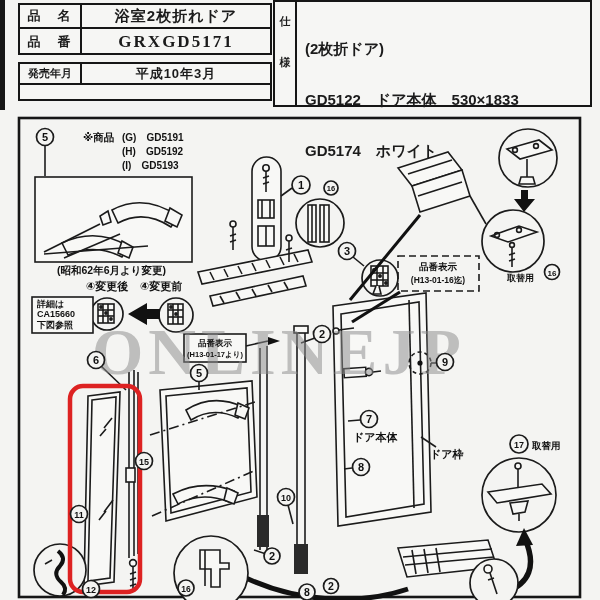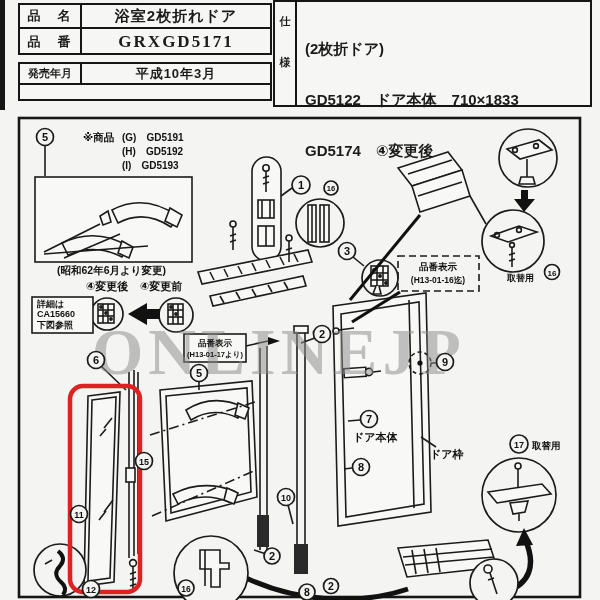--- a/index.html
+++ b/index.html
@@ -59,22 +59,22 @@
   <div class="hdr-row" style="height:14px;"></div>
 </div>
 
 <div class="abs spec-box" style="left:273px;top:0px;width:319px;height:107px;">
   <div class="spec-side">
     <span>仕</span>
     <span>様</span>
   </div>
   <div class="spec-main">
     <div>(2枚折ドア)</div>
-    <div>GD5122　ドア本体　710×1833</div>
-    <div>GD5174　④変更後</div>
+    <div>GD5122　ドア本体　530×1833</div>
+    <div>GD5174　ホワイト</div>
   </div>
 </div>
 
 <svg class="abs" style="left:0;top:0;" width="600" height="600" viewBox="0 0 600 600">
 
   <rect x="19" y="118" width="561" height="479" fill="none" stroke="#161616" stroke-width="2.6"></rect>
 
   <g>
     <rect x="35" y="177" width="157" height="85" class="lnw" stroke-width="2"></rect>
     <line x1="45" y1="145" x2="45" y2="176" class="ln"></line>

